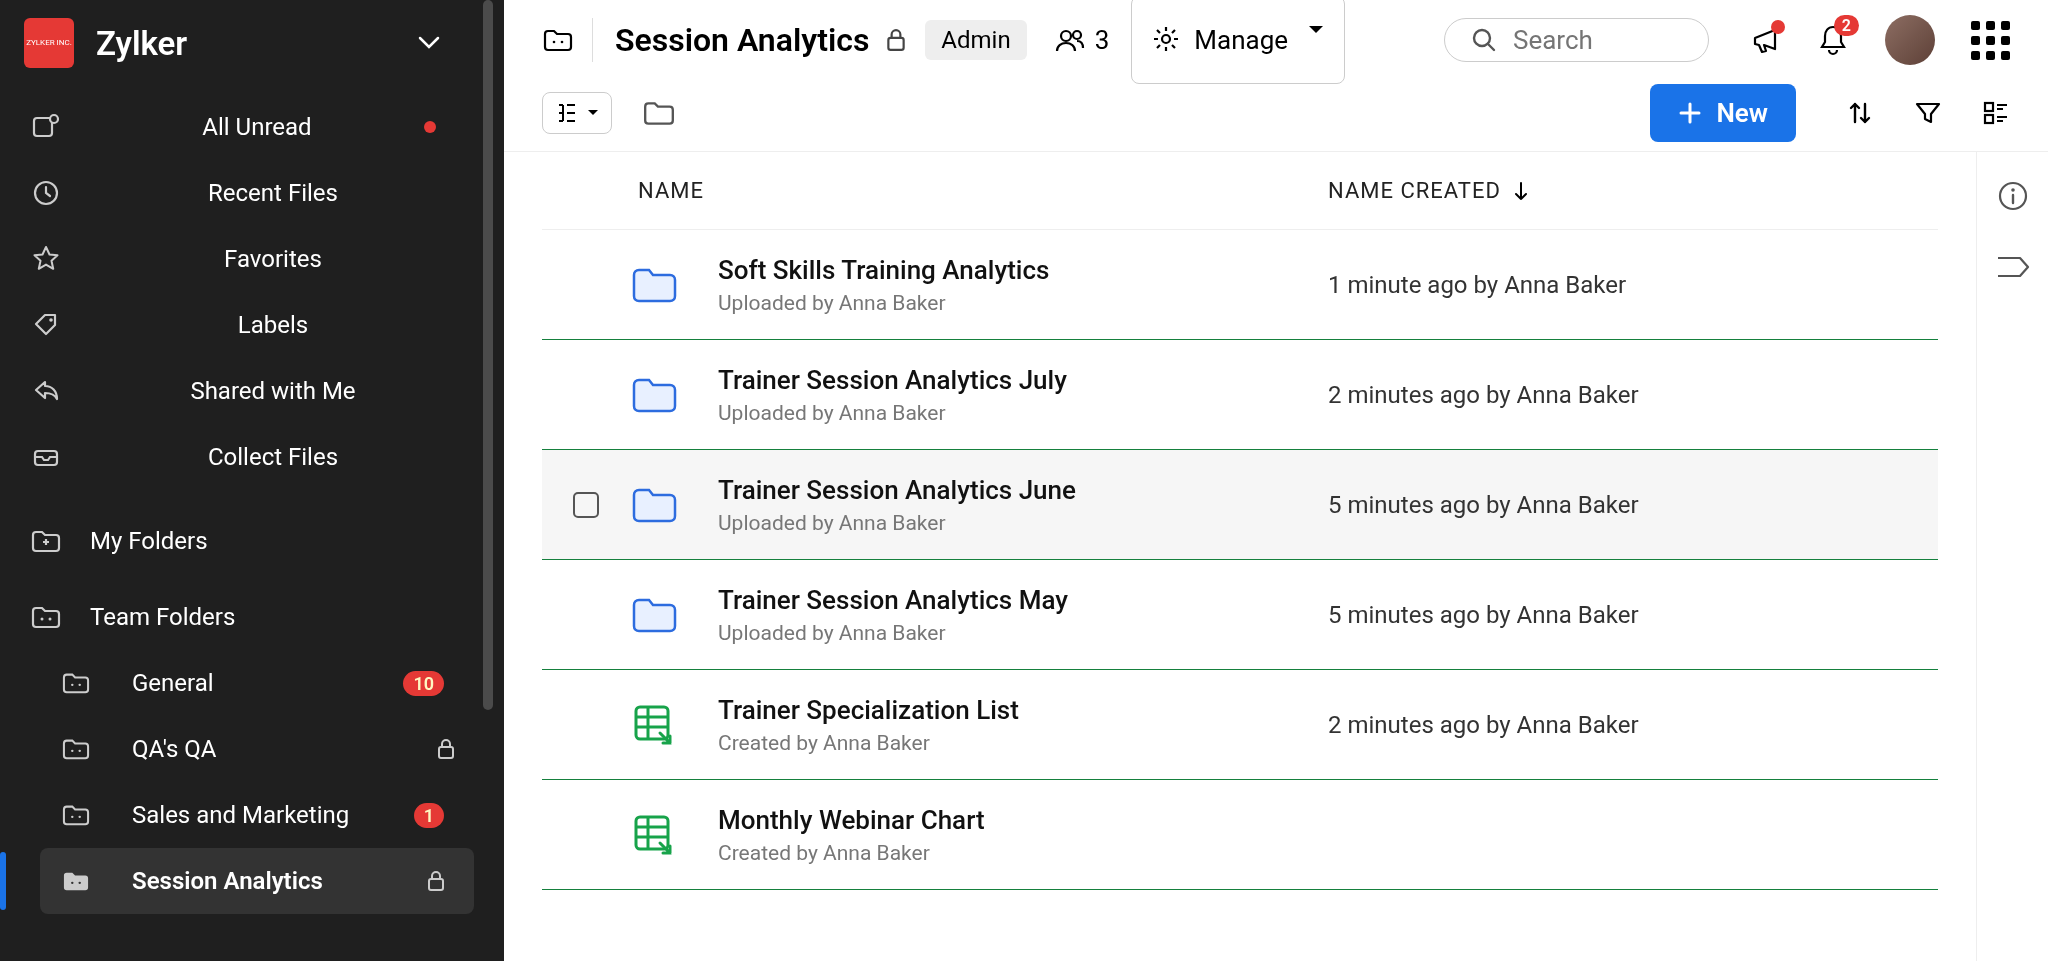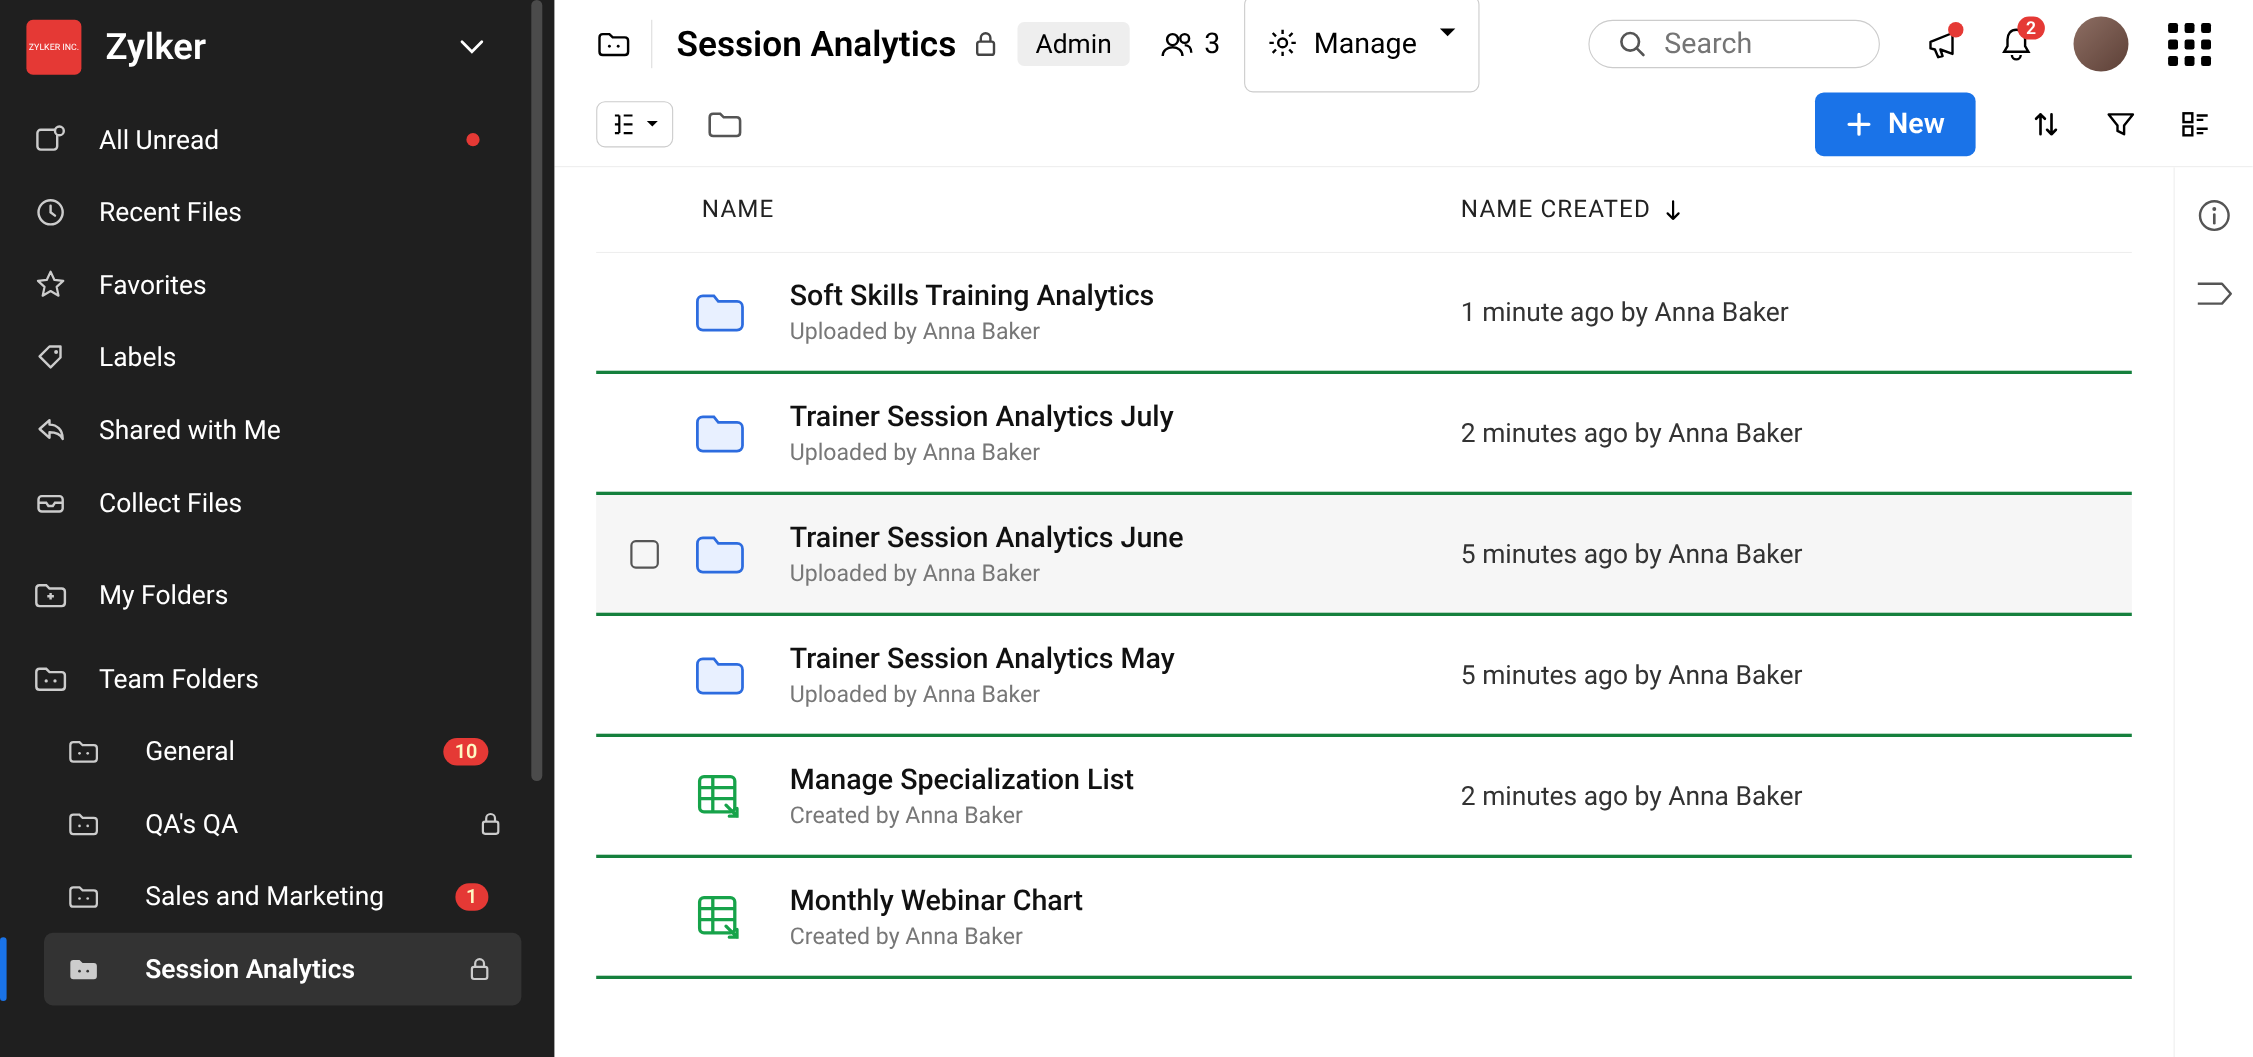--- a/index.html
+++ b/index.html
@@ -13,21 +13,21 @@
   .sidebar-scrollthumb { position: absolute; top: 0; width: 10px; height: 710px; background: #4b4b4b; border-radius: 5px; }
 
   .org-header { display: flex; align-items: center; padding: 18px 24px; }
   .org-logo { width: 50px; height: 50px; background: #e53935; border-radius: 6px; display: flex; align-items: center; justify-content: center; font-size: 8px; color: #fff; text-align: center; line-height: 1; }
   .org-name { margin-left: 22px; font-size: 33px; font-weight: 600; flex: 1; }
   .org-caret { margin-right: 20px; }
 
   .nav-section { padding: 8px 0; }
   .nav-item { display: flex; align-items: center; padding: 0 28px; height: 66px; font-size: 24px; cursor: pointer; position: relative; }
   .nav-item .icon { width: 36px; display: flex; justify-content: center; }
-  .nav-item-label { margin-left: 26px; flex: 1; }
+  .nav-item-label { margin-left: 26px; flex: 1; text-align: center; }
   .nav-dot { width: 12px; height: 12px; border-radius: 50%; background: #e53935; margin-right: 20px; }
 
   .folder-section { padding-top: 10px; }
   .folder-item { display: flex; align-items: center; padding: 0 28px; height: 66px; font-size: 24px; cursor: pointer; position: relative; }
   .folder-item .icon { width: 36px; display: flex; justify-content: center; }
   .folder-item-label { margin-left: 26px; flex: 1; }
   .folder-badge { background: #e53935; color: #fef9c3; border-radius: 14px; padding: 2px 10px; font-size: 18px; font-weight: 600; min-width: 28px; text-align: right; margin-right: 12px; }
   .folder-lock { margin-left: 10px; }
 
   .subfolder-list { }
@@ -75,21 +75,21 @@
   .content { flex: 1; display: flex; position: relative; overflow: hidden; }
   .list-area { flex: 1; padding: 0 38px; overflow: auto; }
   .right-rail { width: 72px; border-left: 1px solid #eee; display: flex; flex-direction: column; align-items: center; padding-top: 28px; gap: 42px; }
 
   .list-header { display: flex; align-items: center; height: 78px; font-size: 22px; letter-spacing: 1px; color: #222; border-bottom: 1px solid #eee; }
   .col-check { width: 88px; }
   .col-name { flex: 1; padding-left: 8px; }
   .col-time { width: 610px; display: flex; align-items: center; }
   .col-time .sort-arrow { margin-left: 12px; }
 
-  .row { display: flex; align-items: center; height: 110px; border-bottom: 3px solid #15803d; }
+  .row { display: flex; align-items: center; height: 110px; border-bottom: 1px solid #15803d; }
   .row.hovered { background: #f6f6f6; }
   .row-check { width: 88px; display: flex; justify-content: center; }
   .checkbox { width: 26px; height: 26px; border: 2.5px solid #555; border-radius: 5px; }
   .row-icon { width: 80px; display: flex; justify-content: flex-start; }
   .row-main { flex: 1; padding-left: 8px; }
   .row-title { font-size: 26px; font-weight: 500; color: #111; }
   .row-sub { font-size: 21px; color: #777; margin-top: 6px; }
   .row-time { width: 610px; font-size: 24px; color: #333; display: flex; align-items: center; }
   .draft-chip { background: #3b82f6; color: #fff; font-size: 18px; font-weight: 700; padding: 4px 12px; border-radius: 6px; margin-right: 28px; letter-spacing: 0.5px; }
 
@@ -477,21 +477,21 @@
             <div class="row">
               <div class="row-check"></div>
               <div class="row-icon">
                 <svg width="44" height="44" viewBox="0 0 44 44">
                   <rect x="6" y="4" width="32" height="32" rx="4" stroke="#17a34a" stroke-width="3" fill="none"></rect>
                   <path d="M6 14h32M6 24h32M18 4v32" stroke="#17a34a" stroke-width="3"></path>
                   <path d="M30 30l10 10m0-7v7h-7" stroke="#17a34a" stroke-width="3" fill="none" stroke-linecap="round"></path>
                 </svg>
               </div>
               <div class="row-main">
-                <div class="row-title">Manage Specialization List</div>
+                <div class="row-title">Trainer Specialization List</div>
                 <div class="row-sub">Created by Anna Baker</div>
               </div>
               <div class="row-time">
                 <span>2 minutes ago by Anna Baker</span>
               </div>
             </div>
             <div class="row">
               <div class="row-check"></div>
               <div class="row-icon">
                 <svg width="44" height="44" viewBox="0 0 44 44">

